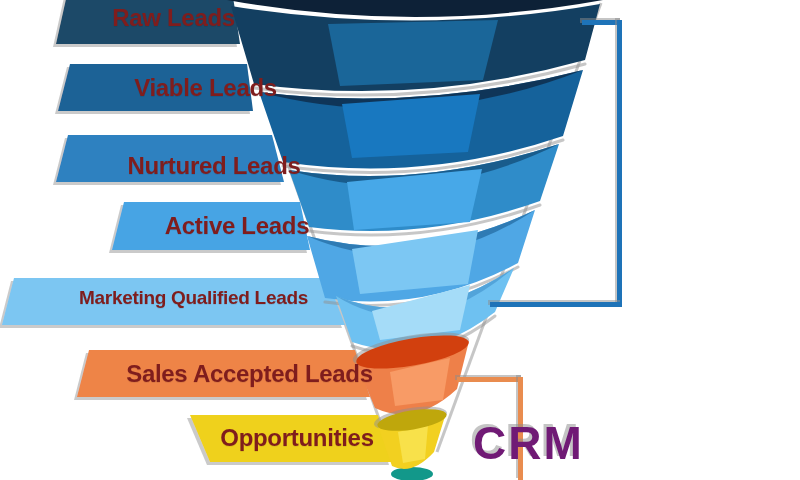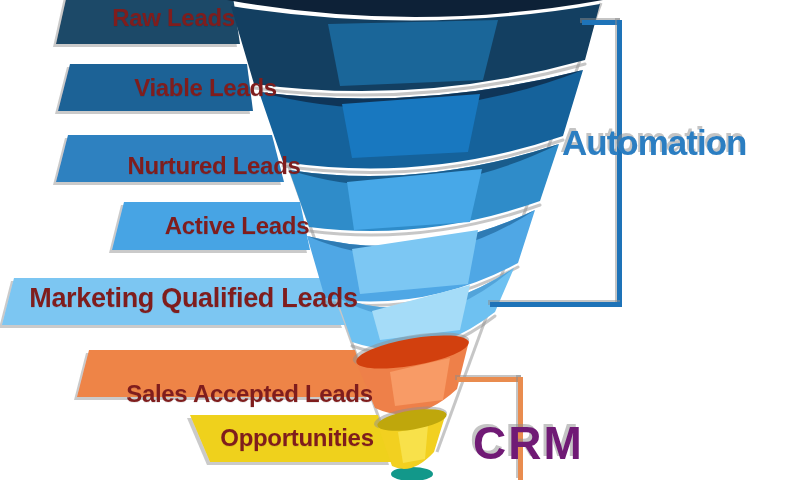--- a/index.html
+++ b/index.html
@@ -18,22 +18,22 @@
   .stage-label{
     position:absolute;display:flex;align-items:center;justify-content:center;
     color:#7f1d1d;font-weight:bold;font-size:24px;letter-spacing:-0.3px;
     white-space:nowrap;z-index:3;
     text-shadow:0 1px 0 rgba(0,0,0,0.08);
   }
   .lbl-0{left:55px;top:0px;width:185px;height:36px;padding-left:26px;}
   .lbl-1{left:58px;top:64px;width:195px;height:47px;padding-left:50px;}
   .lbl-2{left:56px;top:135px;width:228px;height:62px;padding-left:44px;}
   .lbl-3{left:112px;top:202px;width:198px;height:48px;padding-left:26px;}
-  .lbl-4{left:2px;top:278px;width:343px;height:40px;padding-left:20px;font-size:27px;}
-  .lbl-5{left:77px;top:350px;width:293px;height:47px;padding-left:26px;margin-top:20px;}
+  .lbl-4{left:2px;top:278px;width:343px;height:40px;padding-left:20px;font-size:19px;}
+  .lbl-5{left:77px;top:350px;width:293px;height:47px;padding-left:26px;}
   .lbl-6{left:190px;top:415px;width:202px;height:46px;padding-left:6px;}
 
   .bracket{position:absolute;z-index:2;}
   .bracket.blue{background:#1E73B8;box-shadow:-2px -2px 0 rgba(140,140,140,0.5);}
   .bracket.orange{background:#E98C4F;box-shadow:-2px -2px 0 rgba(140,140,140,0.5);}
   #ma-line-top{left:582px;top:20px;width:40px;height:5px;}
   #ma-line-v{left:617px;top:20px;width:5px;height:287px;}
   #ma-line-bottom{left:490px;top:302px;width:132px;height:5px;}
   #crm-line-h{left:457px;top:377px;width:66px;height:5px;}
   #crm-line-v{left:518px;top:377px;width:5px;height:103px;}
@@ -115,18 +115,17 @@
 <div class="stage-label lbl-2">Nurtured Leads</div>
 <div class="stage-label lbl-3">Active Leads</div>
 <div class="stage-label lbl-4">Marketing Qualified Leads</div>
 <div class="stage-label lbl-5">Sales Accepted Leads</div>
 <div class="stage-label lbl-6">Opportunities</div>
 
 <div class="bracket blue" id="ma-line-top"></div>
 <div class="bracket blue" id="ma-line-v"></div>
 <div class="bracket blue" id="ma-line-bottom"></div>
 <div id="ma-text">
-  <div>Automation</div>
 </div>
 
 <div class="bracket orange" id="crm-line-h"></div>
 <div class="bracket orange" id="crm-line-v"></div>
 <div id="crm-text">CRM</div>
 
 </body></html>

